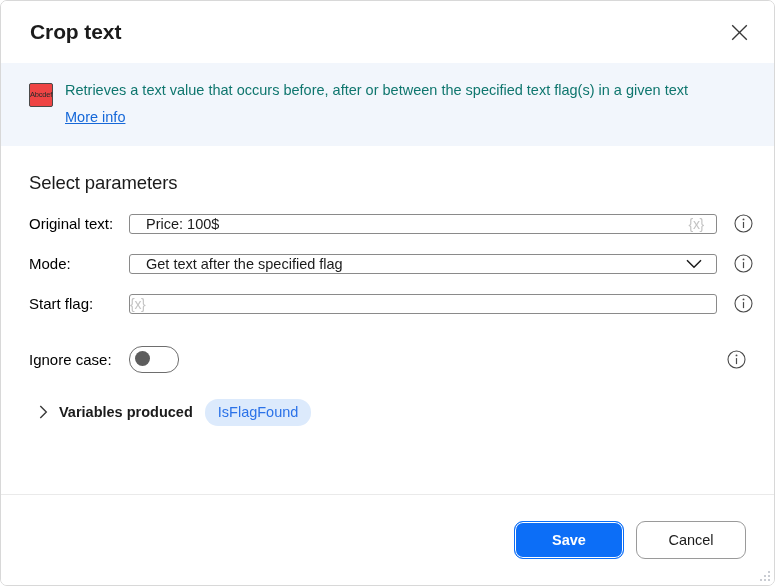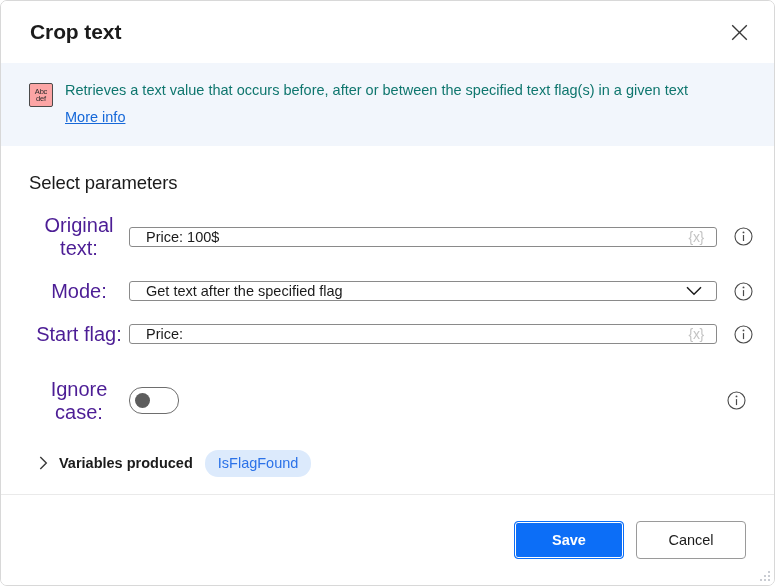--- a/index.html
+++ b/index.html
@@ -70,23 +70,23 @@
     min-height: 80px;
     box-sizing: border-box;
   }
   .abcdef-icon {
     flex: 0 0 auto;
     margin-top: 2px;
     width: 22px;
     height: 22px;
     border: 1px solid #4a4a4a;
     border-radius: 2px;
-    background: #fca5a5;
-    display: flex;
-    flex-direction: column;
+    background: #ef4444;
+    display: flex;
+    flex-direction: row;
     align-items: center;
     justify-content: center;
     line-height: 1;
   }
   .abcdef-icon span {
     font-size: 7.5px;
     font-family: "Liberation Sans", sans-serif;
     color: #2a2a2a;
     letter-spacing: -0.2px;
   }
@@ -119,23 +119,23 @@
   }
 
   .field-row {
     display: flex;
     align-items: center;
     margin-top: 20px;
   }
   .field-label {
     width: 100px;
     flex: 0 0 100px;
-    font-size: 20px;
-    color: #4c1d95;
-    text-align: center;
+    font-size: 15px;
+    color: #000000;
+    text-align: left;
     padding-right: 0;
   }
   .control-wrap {
     position: relative;
     flex: 0 0 588px;
     width: 588px;
     height: 20px;
     box-sizing: border-box;
     border: 1px solid #8a8a8a;
     border-radius: 3px;
@@ -251,21 +251,21 @@
     gap: 12px;
     position: relative;
     background: #ffffff;
   }
   .btn {
     box-sizing: border-box;
     height: 38px;
     min-width: 110px;
     padding: 0 18px;
     font-size: 14.5px;
-    border-radius: 4px;
+    border-radius: 9px;
     display: flex;
     align-items: center;
     justify-content: center;
     cursor: pointer;
     font-family: "Liberation Sans", sans-serif;
   }
   .btn-primary {
     background: #0c6ef7;
     border: 1px solid #0c6ef7;
     color: #ffffff;
@@ -345,21 +345,20 @@
           <circle cx="9.5" cy="9.5" r="8.5" fill="none" stroke="#4a4a4a" stroke-width="1.1"></circle>
           <circle cx="9.5" cy="5.4" r="0.95" fill="#4a4a4a"></circle>
           <path d="M9.5 8.1 L9.5 14.1" stroke="#4a4a4a" stroke-width="1.2" fill="none"></path>
         </svg>
       </div>
     </div>
 
     <div class="field-row">
       <div class="field-label">Start flag:</div>
       <div class="control-wrap">
-        <div class="control-value">Price:</div>
         <div class="var-token">{x}</div>
       </div>
       <div class="info-icon">
         <svg width="19" height="19" viewBox="0 0 19 19" aria-hidden="true">
           <circle cx="9.5" cy="9.5" r="8.5" fill="none" stroke="#4a4a4a" stroke-width="1.1"></circle>
           <circle cx="9.5" cy="5.4" r="0.95" fill="#4a4a4a"></circle>
           <path d="M9.5 8.1 L9.5 14.1" stroke="#4a4a4a" stroke-width="1.2" fill="none"></path>
         </svg>
       </div>
     </div>

